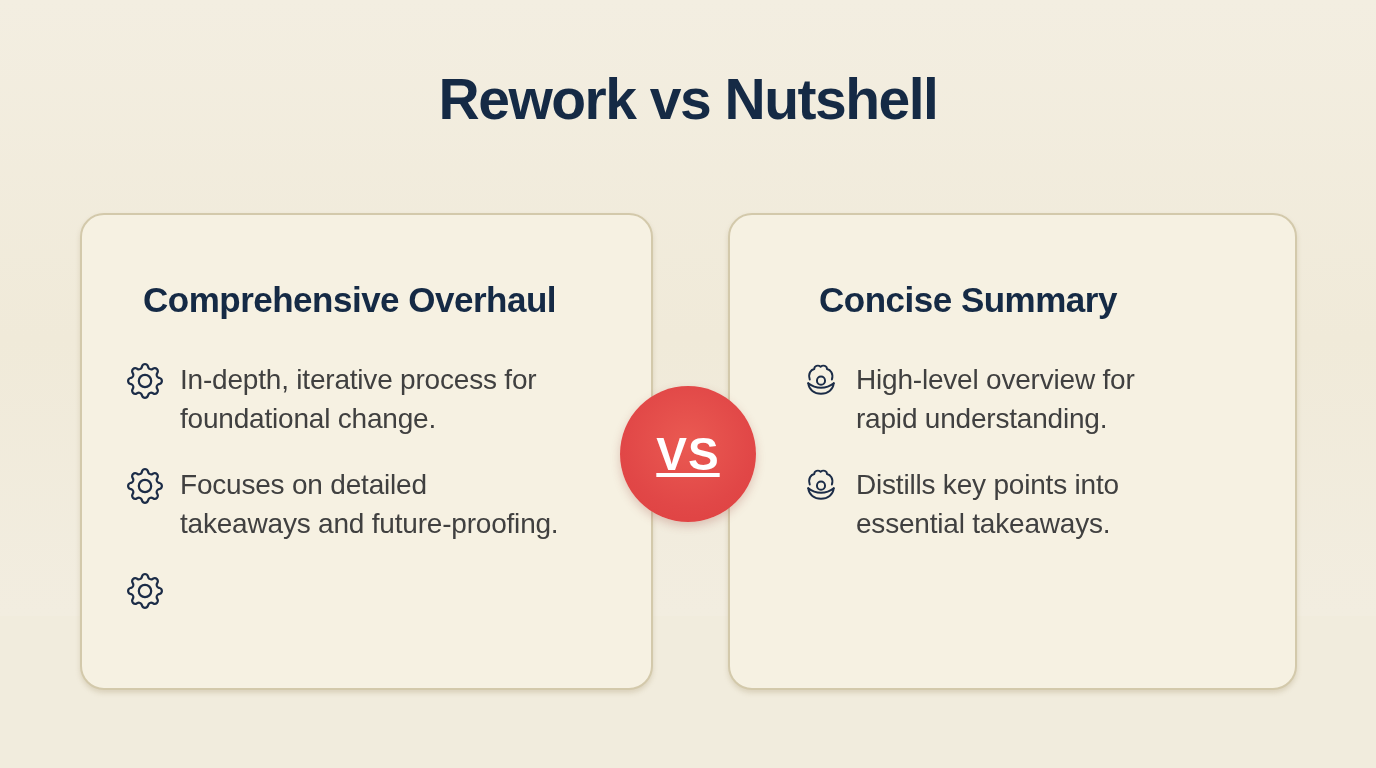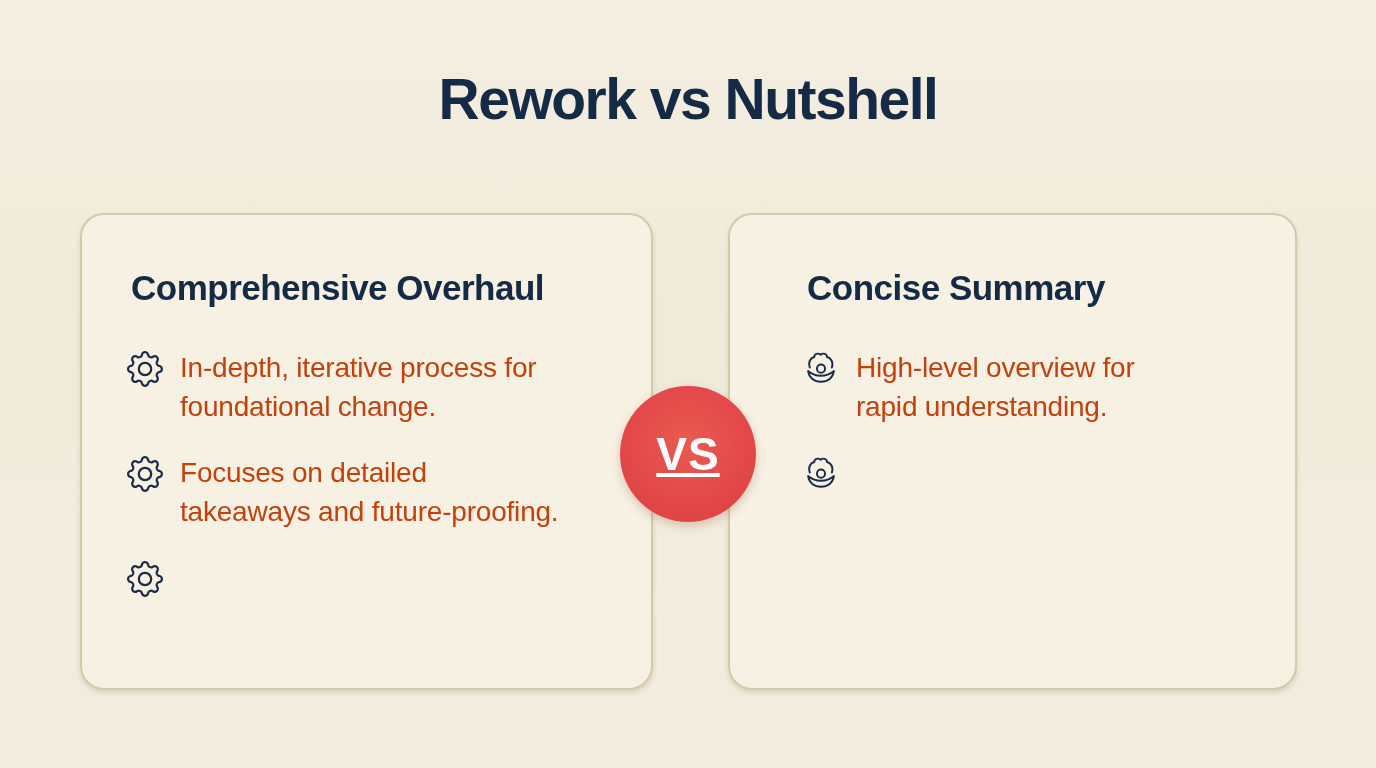--- a/index.html
+++ b/index.html
@@ -34,21 +34,21 @@
     height: 477px;
     box-sizing: border-box;
     background: #f6f1e2;
     border: 2px solid #d3c9ab;
     border-radius: 24px;
     box-shadow: 0 3px 5px rgba(160, 145, 105, 0.28);
   }
   .card.left  { left: 80px;  width: 573px; padding: 47px 20px 0 45px; }
   .card.right { left: 728px; width: 569px; padding: 47px 20px 2px 73px; }
   .card-heading {
-    margin: 4px;
+    margin: 16px;
     font-size: 35px;
     line-height: 44px;
     font-weight: bold;
     letter-spacing: -0.5px;
     color: #152a45;
   }
   .bullets {
     margin-top: 38px;
   }
   .bullet {
@@ -60,21 +60,21 @@
     flex: none;
     width: 36px;
     height: 36px;
     margin-right: 17px;
     margin-top: 3px;
   }
   .bullet-icon svg { display: block; width: 100%; height: 100%; }
   .bullet-text {
     font-size: 28px;
     line-height: 39px;
-    color: #c2410c;
+    color: #404040;
     letter-spacing: -0.2px;
     white-space: pre-line;
   }
   .vs-badge {
     position: absolute;
     left: 620px;
     top: 386px;
     width: 136px;
     height: 136px;
     border-radius: 50%;
@@ -154,20 +154,22 @@
 
       <div class="bullet">
         <span class="bullet-icon">
           <svg viewBox="0 0 48 48" fill="none" stroke="#1b2c47" stroke-width="2.6" stroke-linecap="round" stroke-linejoin="round" xmlns="http://www.w3.org/2000/svg">
             <path d="M9 22 C6.5 14 10.5 9 15 8 C15 4 20 2 23.5 5 C27 2 32 4 32 8 C36.5 9 41 14 38.5 22"></path>
             <circle cx="24" cy="23.5" r="5.4"></circle>
             <path d="M7 27 C12 31 18 33 24 33 C30 33 36 31 41 27"></path>
             <path d="M7 27 C8 36 15 41 24 41 C33 41 40 36 41 27"></path>
           </svg>
         </span>
+        <span class="bullet-text">Distills key points into
+essential takeaways.</span>
       </div>
 
 
     </div>
   </div>
 
   <div class="vs-badge">VS</div>
 
 </div>
 

